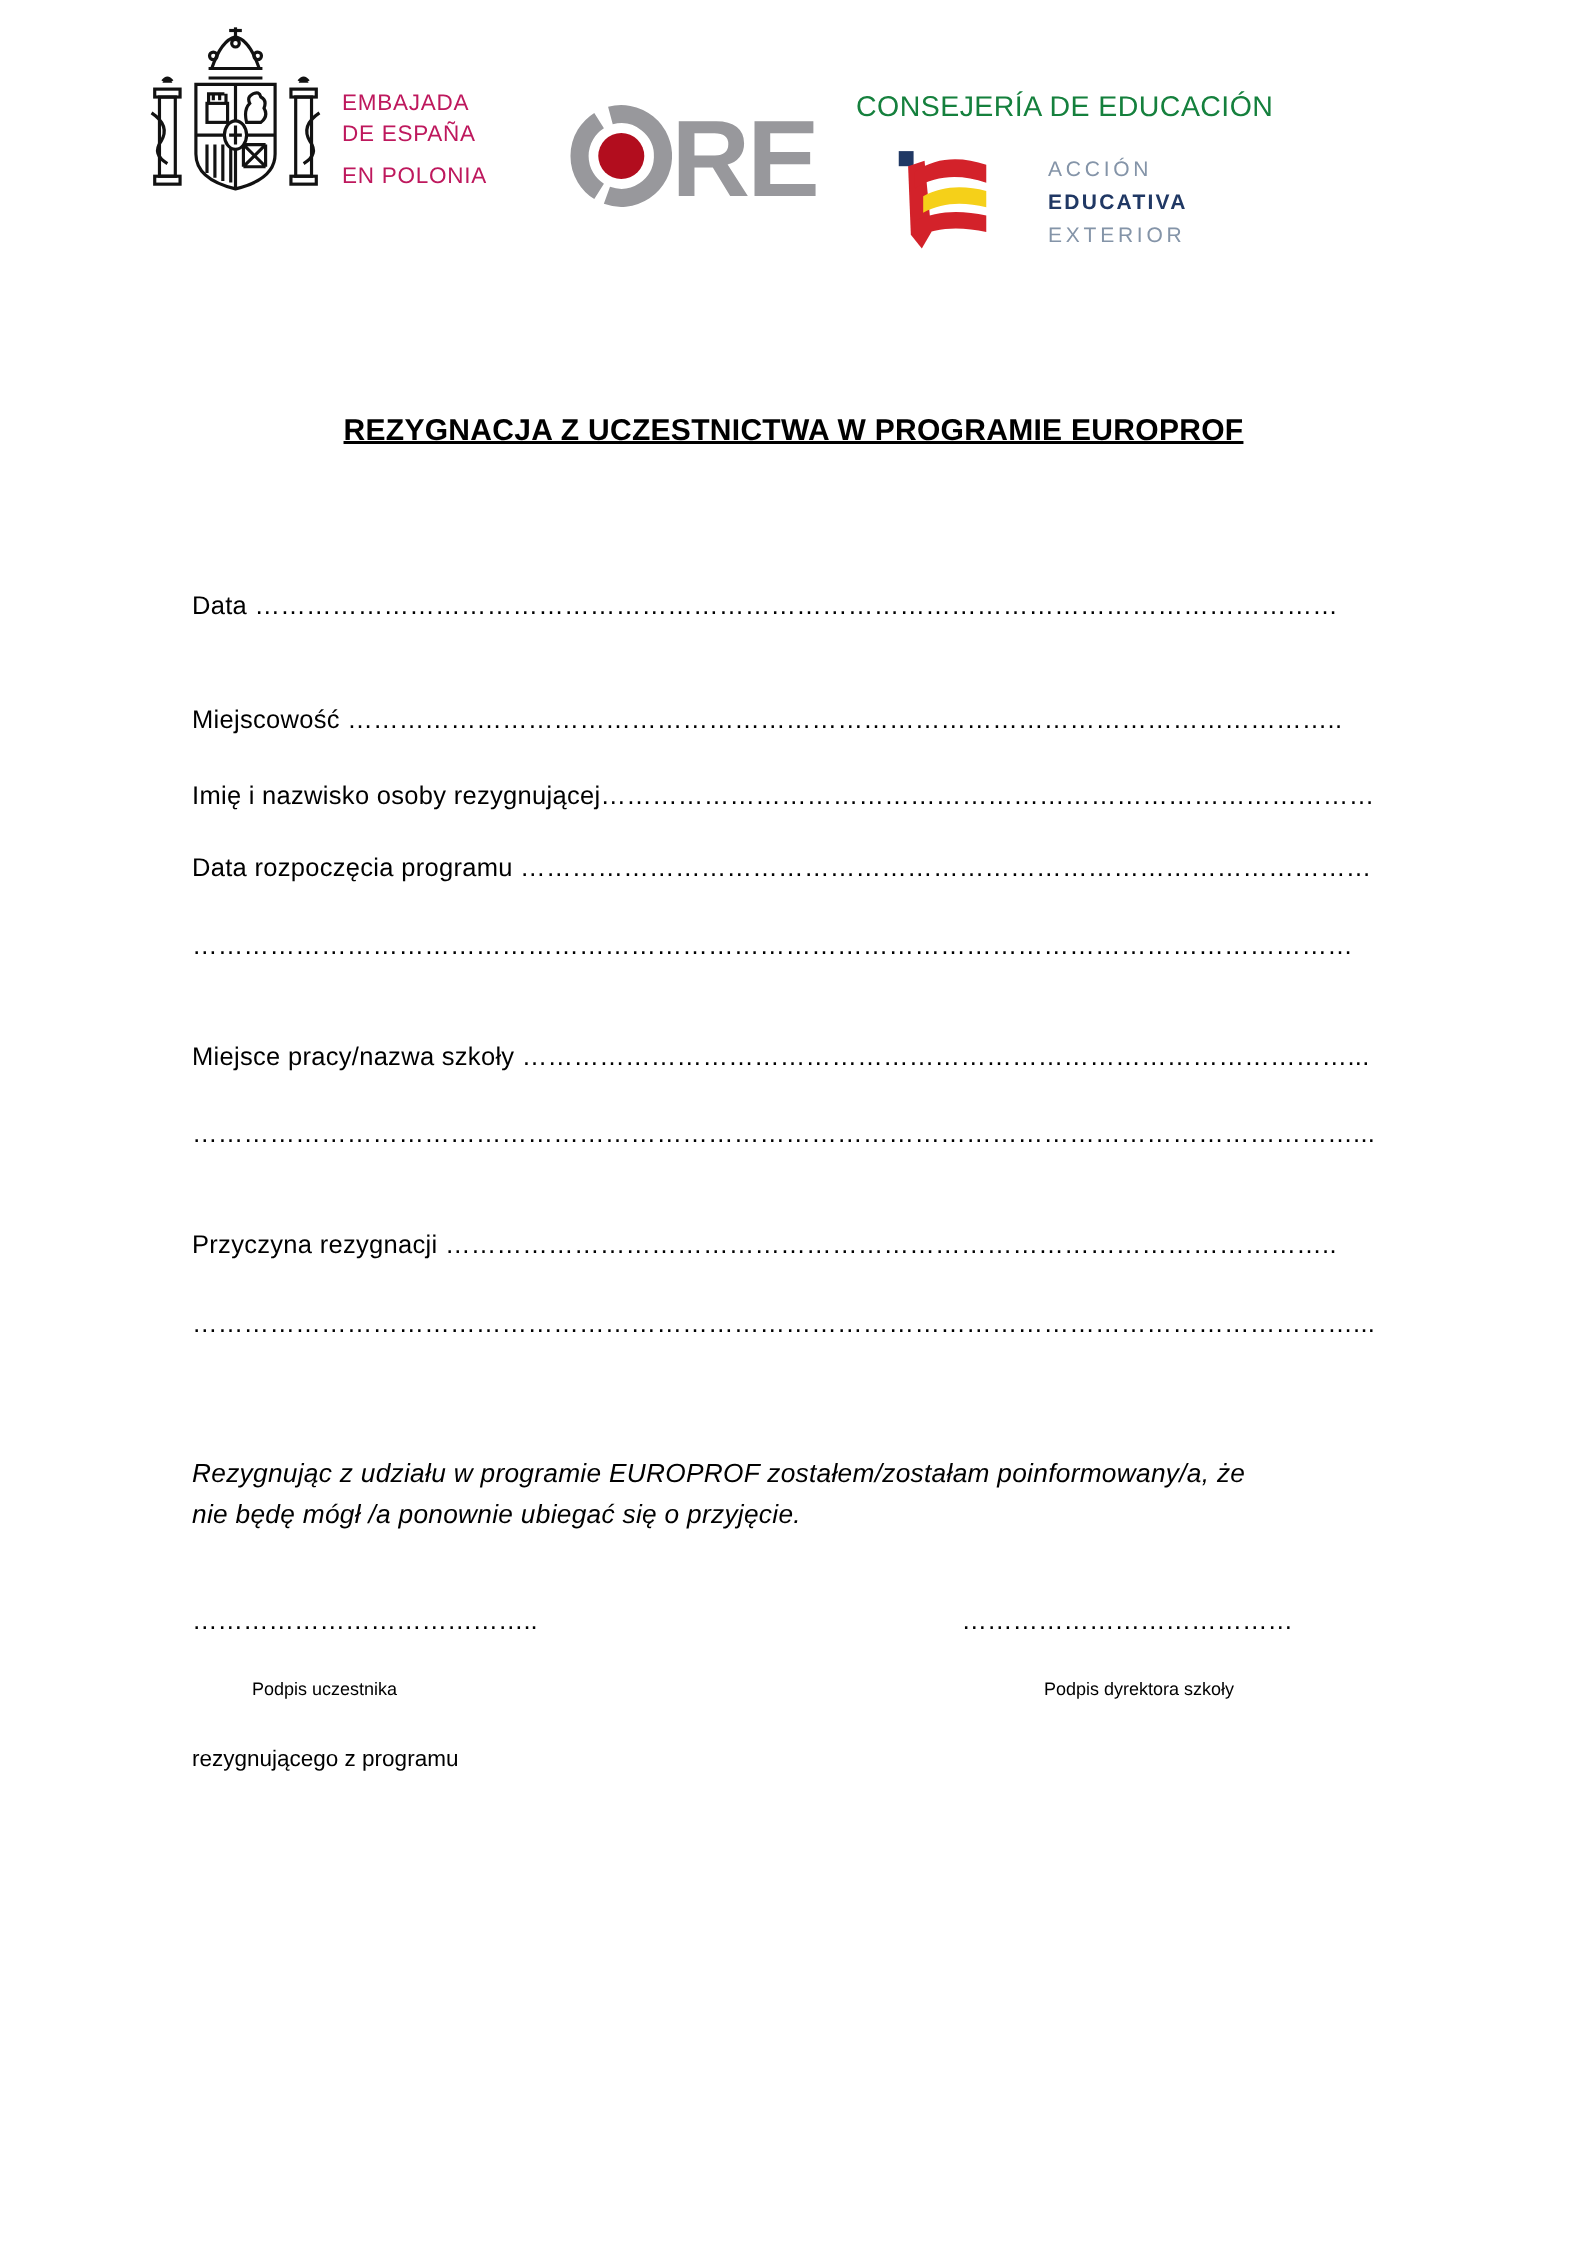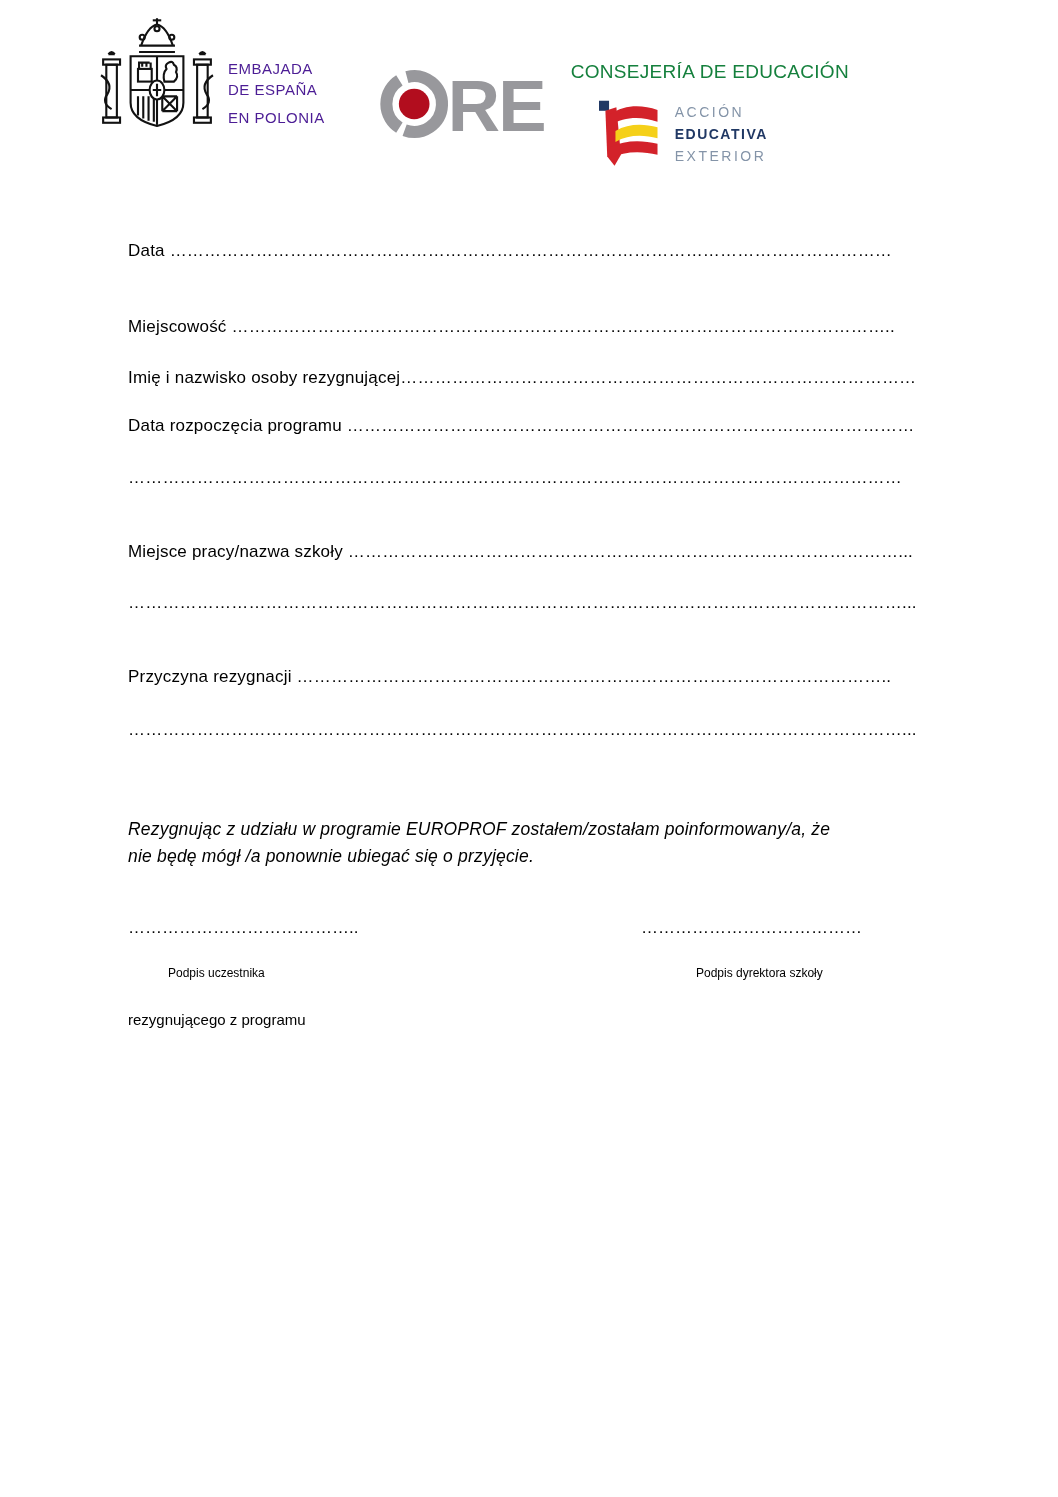--- a/index.html
+++ b/index.html
@@ -5,26 +5,26 @@
   * { margin:0; padding:0; box-sizing:border-box; }
   html,body { background:#e8e8e8; }
   body { font-family:"Liberation Sans", sans-serif; color:#000; }
   .page {
     width:1058px; height:1497px; background:#ffffff; margin:0 auto;
     position:relative; overflow:hidden;
   }
   
   .header { display:flex; align-items:flex-start; padding:14px 0 0 98px; height:146px; }
   .coa-wrap { width:124px; }
-  .embassy-text { margin:44px 0 0 6px; font-size:15px; line-height:21px; letter-spacing:0.5px; color:#4c1d95; }
+  .embassy-text { margin:44px 0 0 6px; font-size:15px; line-height:21px; letter-spacing:0.5px; color:#be185d; }
   .embassy-text .gap { margin-top:7px; }
   .ore-wrap { margin:48px 0 0 52px; }
   .cons-wrap { margin:47px 0 0 22px; }
   .cons-title { font-size:19px; font-weight:400; letter-spacing:0.3px; color:#15803d; white-space:nowrap; }
-  .aee-row { display:flex; margin-top:9px; margin-left:28px; }
+  .aee-row { display:flex; margin-top:9px; margin-left:28px;gap:24px; }
   .aee-text { margin:9px 0 0 12px; font-size:14px; line-height:22px; letter-spacing:2.5px; }
   .aee-text .muted { color:#8494a8; }
   .aee-text .strong { color:#203864; font-weight:bold; letter-spacing:1.5px; }
   
   .content { padding:0 128px; }
   .doc-title {
     margin-top:130px; text-align:center; font-size:20px; font-weight:bold;
     text-decoration:underline; letter-spacing:0.2px; white-space:nowrap;
   }
   .line {
@@ -132,20 +132,21 @@
           <div class="muted">ACCIÓN</div>
           <div class="strong">EDUCATIVA</div>
           <div class="muted">EXTERIOR</div>
         </div>
       </div>
     </div>
   </div>
 
   <div class="content">
 
+    <div class="doc-title">REZYGNACJA Z UCZESTNICTWA W PROGRAMIE EUROPROF</div>
 
     <p class="line mt-first">Data ………………………………………………………………………………………………………………</p>
 
     <p class="line mt-56">Miejscowość ……………………………………………………………………………………………………..</p>
 
     <p class="line mt-57">Imię i nazwisko osoby rezygnującej………………………………………………………………………………</p>
 
     <p class="line mt-28">Data rozpoczęcia programu ………………………………………………………………………………………</p>
 
 

